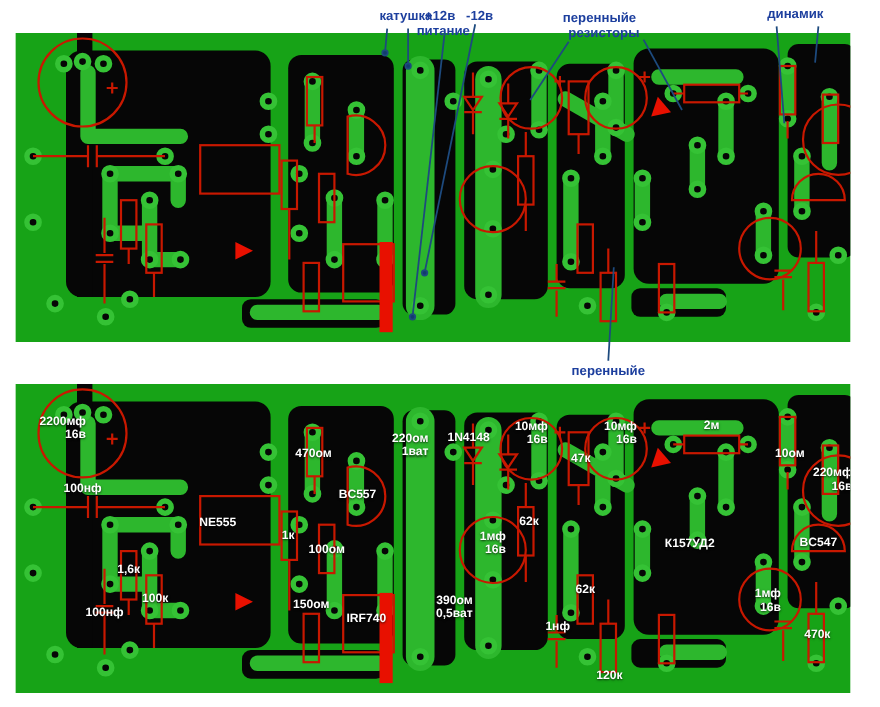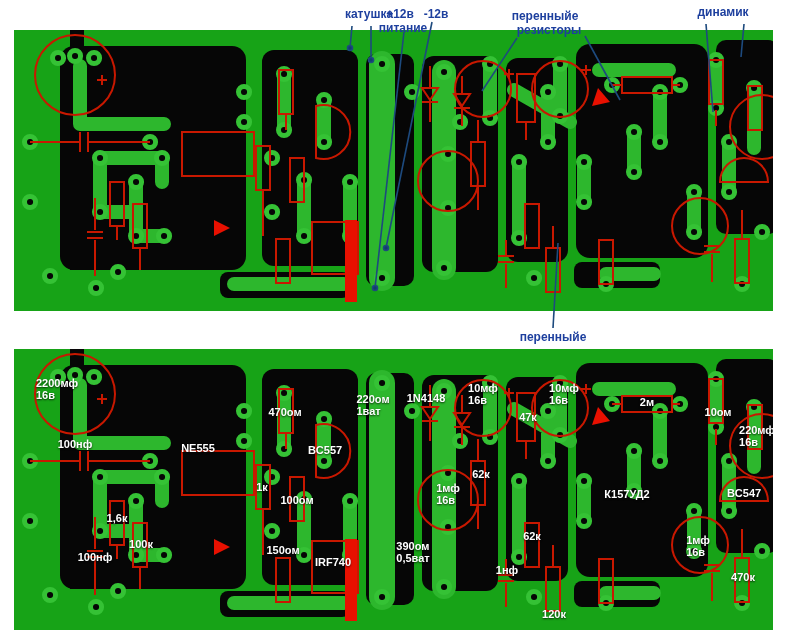--- a/index.html
+++ b/index.html
@@ -1,20 +1,20 @@
 <!DOCTYPE html>
 <html><head>
 <meta charset="utf-8">
 <style>
   html,body{margin:0;padding:0;background:#ffffff;}
   .stage{position:relative;width:773px;height:643px;background:#ffffff;overflow:hidden;
          font-family:"Liberation Sans",sans-serif;}
   .stage svg{position:absolute;left:0;top:0;}
   .clabel{position:absolute;transform:translateX(-50%);color:#ffffff;
-          font:bold 11px/12px "Liberation Sans",sans-serif;text-align:left;
+          font:bold 11px/12px "Liberation Sans",sans-serif;text-align:right;
           white-space:pre-line;text-shadow:0 1px 2px rgba(0,0,0,.75);pointer-events:none;}
   .alabel{position:absolute;transform:translateX(-50%);color:#1d3f9e;
           font:bold 12px/13px "Liberation Sans",sans-serif;text-align:center;
           white-space:nowrap;pointer-events:none;}
 </style>
 </head>
 <body>
 
 <div class="stage">
 
@@ -116,42 +116,42 @@
   <div class="alabel" style="left:403px;top:22px">питание</div>
   <div class="alabel" style="left:436px;top:8px">-12в</div>
   <div class="alabel" style="left:545px;top:10px">перенныйе</div>
   <div class="alabel" style="left:549px;top:24px">резисторы</div>
   <div class="alabel" style="left:723px;top:6px">динамик</div>
   <div class="alabel" style="left:553px;top:331px">перенныйе</div>
 
   <div class="clabel" style="left:57px;top:377px">2200мф
 16в</div>
   <div class="clabel" style="left:75px;top:438px">100нф</div>
-  <div class="clabel" style="left:198px;top:442px">NE555</div>
+  <div class="clabel" style="left:198px;top:469px">NE555</div>
   <div class="clabel" style="left:117px;top:512px">1,6к</div>
   <div class="clabel" style="left:141px;top:538px">100к</div>
   <div class="clabel" style="left:95px;top:551px">100нф</div>
   <div class="clabel" style="left:285px;top:406px">470ом</div>
   <div class="clabel" style="left:325px;top:444px">BC557</div>
   <div class="clabel" style="left:262px;top:481px">1к</div>
   <div class="clabel" style="left:297px;top:494px">100ом</div>
   <div class="clabel" style="left:373px;top:393px">220ом
 1ват</div>
   <div class="clabel" style="left:426px;top:392px">1N4148</div>
   <div class="clabel" style="left:283px;top:544px">150ом</div>
   <div class="clabel" style="left:333px;top:556px">IRF740</div>
   <div class="clabel" style="left:413px;top:540px">390ом
 0,5ват</div>
   <div class="clabel" style="left:507px;top:564px">1нф</div>
   <div class="clabel" style="left:483px;top:382px">10мф
 16в</div>
   <div class="clabel" style="left:528px;top:411px">47к</div>
   <div class="clabel" style="left:564px;top:382px">10мф
 16в</div>
-  <div class="clabel" style="left:647px;top:396px">2м</div>
+  <div class="clabel" style="left:647px;top:381px">2м</div>
   <div class="clabel" style="left:481px;top:468px">62к</div>
   <div class="clabel" style="left:448px;top:482px">1мф
 16в</div>
   <div class="clabel" style="left:532px;top:530px">62к</div>
   <div class="clabel" style="left:554px;top:608px">120к</div>
   <div class="clabel" style="left:627px;top:488px">К157УД2</div>
   <div class="clabel" style="left:718px;top:406px">10ом</div>
   <div class="clabel" style="left:757px;top:424px">220мф
 16в</div>
   <div class="clabel" style="left:744px;top:487px">BC547</div>

